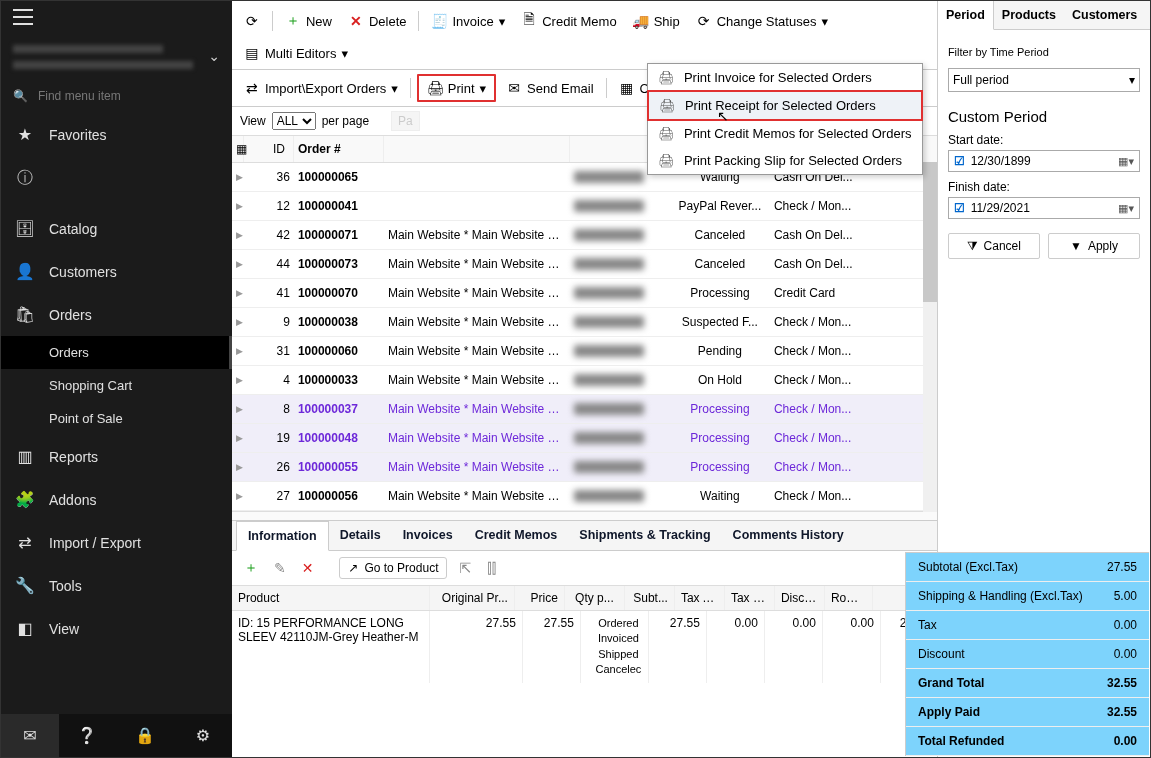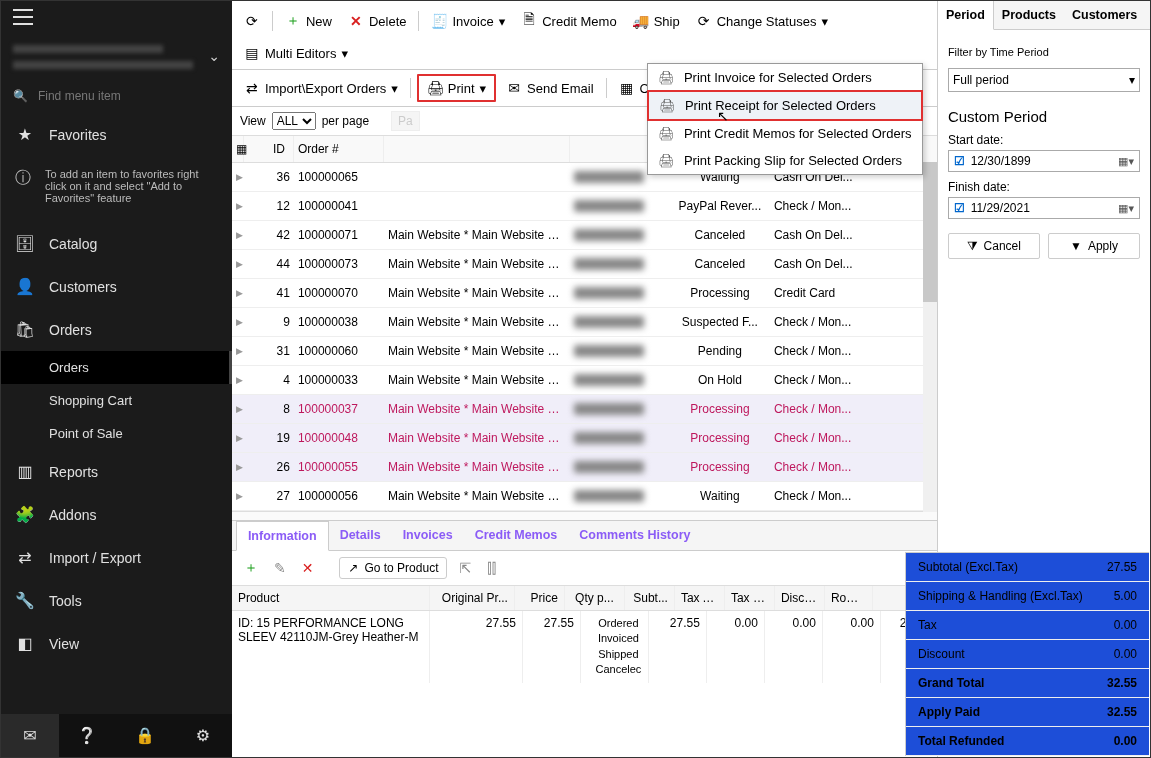--- a/index.html
+++ b/index.html
@@ -39,46 +39,46 @@
 .view-row { display: flex; align-items: center; gap: 6px; padding: 4px 8px; border-bottom: 1px solid #ddd; font-size: 12px; }
 .view-row select { font-size: 12px; }
 .page-ghost { background: #f5f5f5; border: 1px solid #eee; color: #ccc; padding: 2px 6px; }
 
 
 .orders-wrap { height: 385px; overflow: hidden; border-bottom: 1px solid #ccc; position: relative; }
 .grid-header { display: flex; background: #f9f9f9; border-bottom: 1px solid #ddd; font-size: 12px; }
 .gh { padding: 6px 4px; border-right: 1px solid #eee; }
 .col-exp { width: 12px; }
 .col-id { width: 50px; text-align: right; padding-right: 8px; }
-.col-order { width: 90px; }
+.col-order { width: 90px; font-weight: bold; }
 .col-pur { width: 186px; }
 .col-bill { width: 100px; }
 .col-status { width: 100px; text-align: center; }
 .col-pay { width: 94px; }
 .grid-row { display: flex; border-bottom: 1px solid #eee; font-size: 12px; align-items: center; height: 29px; }
 .grid-row .gc { padding: 4px 4px; }
 .grid-row .col-exp { color: #999; font-size: 9px; text-align: center; }
 .grid-row.sel { background: #f0eef9; }
-.grid-row.sel .link { color: #be185d; }
+.grid-row.sel .link { color: #6d28d9; }
 .grid-row .col-pur { white-space: nowrap; overflow: hidden; text-overflow: ellipsis; }
 .grid-row .col-bill .blur { filter: blur(3px); color: #777; height: 12px; background: #888; width: 70px; border-radius: 2px; }
 .grid-footer { text-align: center; padding: 6px; font-weight: bold; font-size: 12px; border-top: 1px solid #ddd; background: #fafafa; }
 .vscroll { position: absolute; right: 0; top: 26px; width: 14px; height: 350px; background: #f0f0f0; }
 .vscroll .thumb { width: 100%; height: 140px; background: #c8c8c8; }
 
 
 .dropdown { position: absolute; left: 415px; top: 62px; width: 276px; background: #fff; border: 1px solid #999; box-shadow: 2px 2px 6px rgba(0,0,0,0.2); z-index: 50; }
 .dropdown .dd-item { display: flex; align-items: center; gap: 10px; padding: 6px 10px; font-size: 13px; cursor: pointer; }
 .dropdown .dd-item.highlight { background: #eef2f7; border: 2px solid #e03030; margin: -1px; position: relative; z-index: 2; }
 .dropdown .dd-item .dd-ico { width: 16px; text-align: center; color: #555; }
 .cursor-img { position: absolute; left: 485px; top: 107px; font-size: 14px; z-index: 60; pointer-events: none; }
 
 
 .detail-tabs { display: flex; border-bottom: 1px solid #ccc; padding: 0 4px; background: #f5f5f5; }
-.d-tab { padding: 7px 11px; font-size: 12.5px; cursor: pointer; font-weight: bold; color: #8b5cf6; }
+.d-tab { padding: 7px 11px; font-size: 12.5px; cursor: pointer; font-weight: bold; color: #0f172a; }
 .d-tab.active { background: #fff; border: 1px solid #ccc; border-bottom: 1px solid #fff; margin-bottom: -1px; }
 .detail-toolbar { display: flex; align-items: center; gap: 8px; padding: 6px 8px; border-bottom: 1px solid #ddd; }
 .dt-btn { font-size: 14px; cursor: pointer; padding: 2px 4px; }
 .dt-btn.green { color: #1a9e1a; }
 .dt-btn.gray { color: #888; }
 .dt-btn.red { color: #d92020; }
 .dt-goto { display: flex; align-items: center; gap: 6px; border: 1px solid #ccc; padding: 3px 8px; border-radius: 3px; font-size: 12px; cursor: pointer; }
 
 .prod-grid { flex: 1; }
 .prod-header { display: flex; background: #f5f5f5; border-bottom: 1px solid #ddd; font-size: 12px; }
@@ -104,21 +104,21 @@
 .rp-select { width: 100%; padding: 4px; border: 1px solid #aaa; font-size: 12px; display: flex; justify-content: space-between; align-items: center; cursor: pointer; }
 .rp-h2 { font-size: 15px; margin: 16px 0 8px 0; }
 .rp-label { font-size: 12px; margin-bottom: 3px; }
 .rp-date { display: flex; align-items: center; border: 1px solid #aaa; padding: 3px 5px; margin-bottom: 8px; gap: 6px; font-size: 12px; }
 .rp-date .chk { color: #0066cc; font-weight: bold; }
 .rp-date .cal { margin-left: auto; font-size: 11px; color: #555; }
 .rp-buttons { display: flex; gap: 8px; margin-top: 6px; }
 .rp-btn { flex: 1; display: flex; align-items: center; justify-content: center; gap: 6px; border: 1px solid #ccc; padding: 5px; font-size: 12px; cursor: pointer; border-radius: 2px; }
 
 
-.totals-panel { position: absolute; right: 1px; bottom: 1px; width: 244px; background: #1d4ed8; border-top: 1px solid #ccc; border-left: 1px solid #ccc; }
+.totals-panel { position: absolute; right: 1px; bottom: 1px; width: 244px; background: #7dd3fc; border-top: 1px solid #ccc; border-left: 1px solid #ccc; }
 .totals-panel .tp-row { display: flex; justify-content: space-between; padding: 7px 12px; font-size: 12px; border-bottom: 1px solid #eee; }
 .totals-panel .tp-row.bold { font-weight: bold; }
 
 .truncate { white-space: nowrap; overflow: hidden; text-overflow: ellipsis; }
 </style>
 </head>
 <body>
 
 <div class="app">
 
@@ -137,21 +137,20 @@
     <div class="search-row">
       <span>🔍</span>
       <span>Find menu item</span>
     </div>
     <div class="side-item">
       <span class="icon">★</span>
       <span>Favorites</span>
     </div>
     <div class="side-item info">
       <span class="icon">ⓘ</span>
-      <span>To add an item to favorites right click on it and select "Add to Favorites" feature</span>
     </div>
     <div class="side-item">
       <span class="icon">🗄</span>
       <span>Catalog</span>
     </div>
     <div class="side-item">
       <span class="icon">👤</span>
       <span>Customers</span>
     </div>
     <div class="side-item">
@@ -417,20 +416,21 @@
       <div class="vscroll">
           <div class="thumb"></div>
         </div>
     </div>
 
     <div class="detail-tabs">
       <div class="d-tab active">Information</div>
       <div class="d-tab">Details</div>
       <div class="d-tab">Invoices</div>
       <div class="d-tab">Credit Memos</div>
+      <div class="d-tab">Shipments &amp; Tracking</div>
       <div class="d-tab">Comments History</div>
     </div>
 
     <div class="detail-toolbar">
       <span class="dt-btn green">＋</span>
       <span class="dt-btn gray">✎</span>
       <span class="dt-btn red">✕</span>
       <div style="width:6px"></div>
       <div class="dt-goto">
           <span>↗</span>

